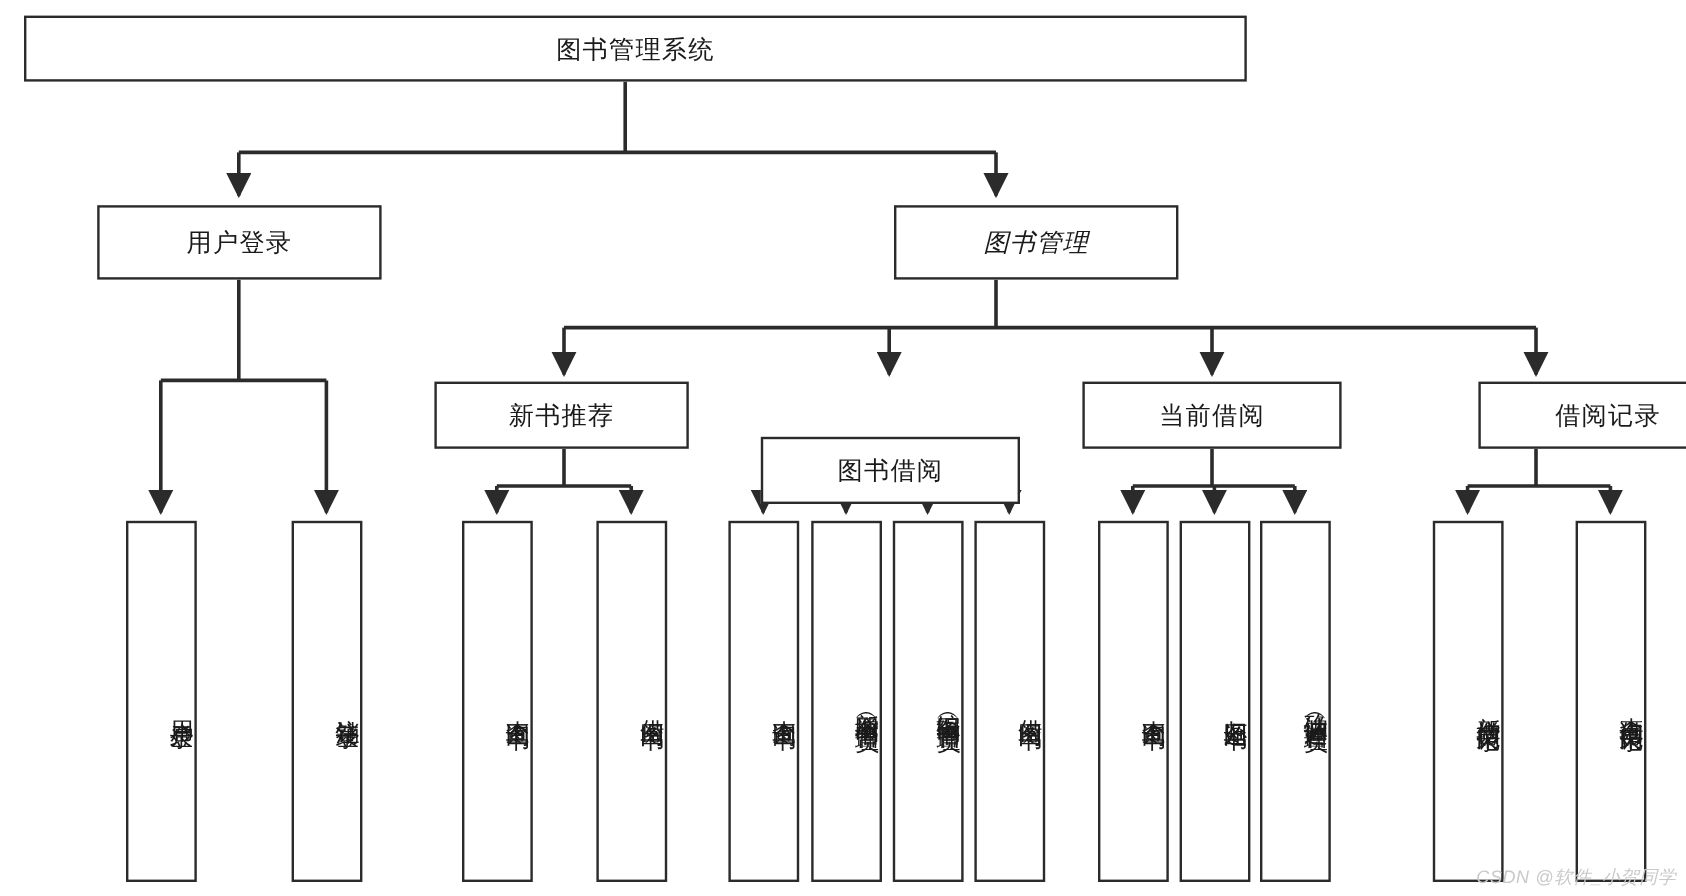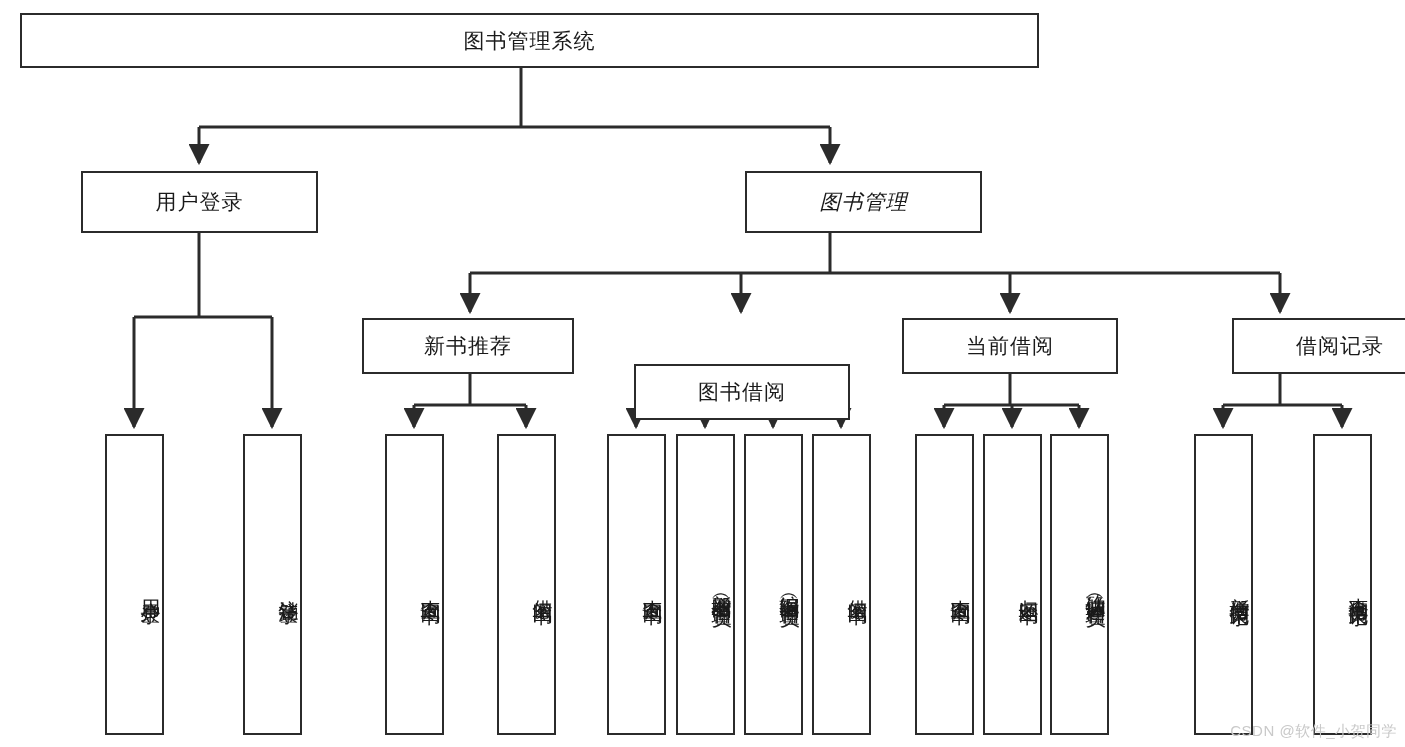--- a/index.html
+++ b/index.html
@@ -55,20 +55,21 @@
     white-space: normal;
   }
   .watermark {
     position: absolute;
     right: 8px;
     bottom: 6px;
     font-size: 15px;
     color: #c9c9c9;
     letter-spacing: 0.5px;
     white-space: nowrap;
+    font-style: italic;
   }
 </style>
 </head>
 <body>
 
 <div id="canvas">
 
   <svg class="wires" viewBox="0 0 1405 747" xmlns="http://www.w3.org/2000/svg">
     <defs>
       <marker id="arrow" viewBox="0 0 10 10" refX="9" refY="5" markerWidth="7" markerHeight="7" orient="auto-start-reverse">

